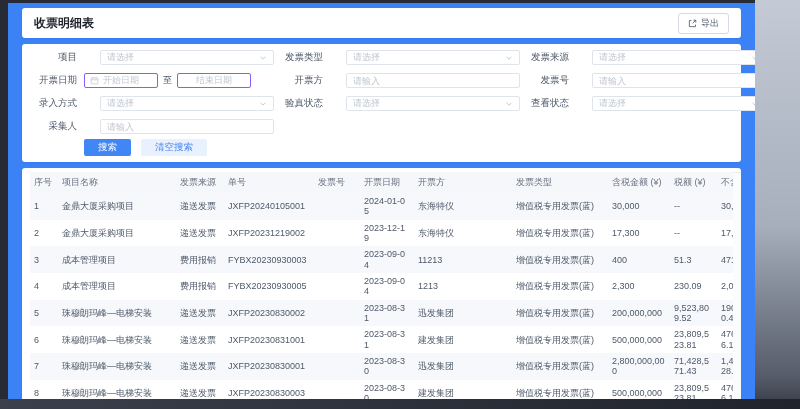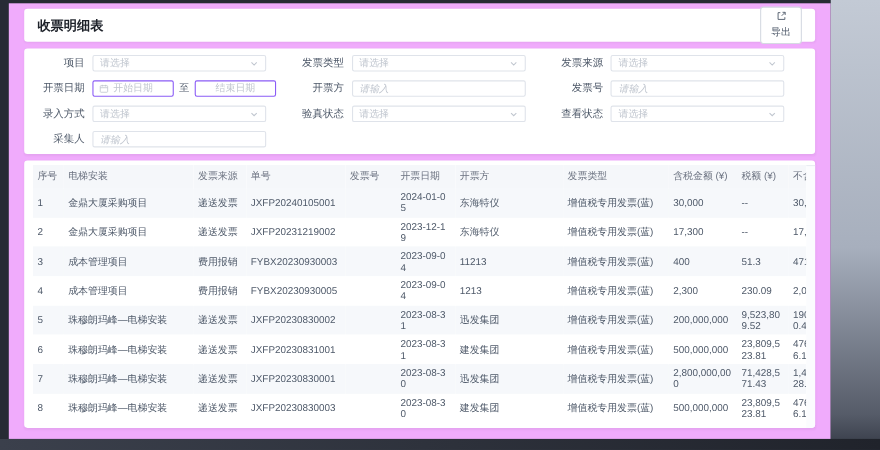--- a/index.html
+++ b/index.html
@@ -8,40 +8,40 @@
 
   
   .edge-right { position:absolute; right:0; top:0; width:45px; height:409px;
     background:linear-gradient(180deg,#c3cad5 0%,#a7afbd 55%,#565c69 92%,#343945 100%); }
   .edge-bottom { position:absolute; left:0; bottom:0; width:100%; height:10px;
     background:linear-gradient(90deg,#3b404c,#20232b); }
   .edge-left { position:absolute; left:0; top:0; width:8px; height:399px; background:#272b35; }
   .edge-top { position:absolute; left:0; top:0; width:755px; height:3px; background:#272b35; }
 
   .app { position:absolute; left:8px; top:3px; width:747px; height:396px;
-    background:#f0abfc; padding:5px 14px 0; overflow:hidden; }
+    background:#3b82f6; padding:5px 14px 0; overflow:hidden; }
 
   .card { background:#ffffff; border-radius:3px; box-shadow:0 1px 2px rgba(31,35,41,.05); }
 
   
   .header-card { height:30px; display:flex; align-items:center; justify-content:space-between;
     padding:0 12px; margin-bottom:6px; }
   .page-title { font-size:12px; font-weight:bold; color:#1d2129; }
   .export-btn { display:flex; align-items:center; gap:4px; border:1px solid #d5dae2; border-radius:3px;
-    background:#fff; padding:3px 9px; font-size:9px; color:#4e5969; cursor:pointer;flex-direction:column; }
+    background:#fff; padding:3px 9px; font-size:9px; color:#4e5969; cursor:pointer; }
 
   
   .filter-card { padding:6px 6px; margin-bottom:6px; }
   .filter-grid { display:grid; grid-template-columns:1fr 1fr 1fr; row-gap:8px; }
   .field { display:flex; align-items:center; }
   .f-label { width:56px; text-align:right; padding-right:7px; font-size:9.5px; color:#4e5969; white-space:nowrap; }
-  .control { width:158px; height:15px; border:1px solid #dfe3ea; border-radius:2px; background:#fff;
-    display:flex; align-items:center; justify-content:space-between; padding:0 6px; font-size:9px; color:#c0c6cf; }
+  .control { width:174px; height:15px; border:1px solid #dfe3ea; border-radius:2px; background:#fff;
+    display:flex; align-items:center; justify-content:space-between; padding:0 6px; font-size:9px; color:#c0c6cf;margin-left:16px; }
   .control .ph { color:#c0c6cf; }
-  input.control { justify-content:flex-start; color:#4e5969;font-style:italic; }
+  input.control { justify-content:flex-start; color:#4e5969; }
   input.control::placeholder { color:#c0c6cf; font-size:9px; }
   .date-box { height:15px; border:1px solid #8b5cf6; border-radius:2px; background:#fff;
     display:flex; align-items:center; gap:4px; padding:0 5px; font-size:9px; color:#c0c6cf; }
   .date-box.start { width:74px; } .date-box.end { width:74px; justify-content:center; }
   .date-sep { font-size:9px; color:#4e5969; margin:0 5px; }
   .btn-row { margin-top:5px; padding-left:56px; display:flex; align-items:center; }
   .btn { height:17px; border:none; border-radius:2px; font-size:9.5px; display:flex; align-items:center;
     justify-content:center; cursor:pointer; padding:0 14px; }
   .btn-primary { background:#4086f4; color:#fff; }
   .btn-light { background:#e9f1fe; color:#4086f4; margin-left:10px; }
@@ -192,20 +192,24 @@
       </div>
 
       <div class="field">
         <span class="f-label">采集人</span>
         <input class="control" placeholder="请输入" style="">
       </div>
       <div></div>
         <div></div>
     </div>
 
+    <div class="btn-row">
+      <button class="btn btn-primary">搜索</button>
+      <button class="btn btn-light">清空搜索</button>
+    </div>
   </div>
 
   <div class="card table-card">
     <div class="table-clip">
       <table class="inv">
         <colgroup>
           <col class="w1">
             <col class="w2">
             <col class="w3">
             <col class="w4">
@@ -213,21 +217,21 @@
             <col class="w6">
           <col class="w7">
             <col class="w8">
             <col class="w9">
             <col class="w10">
             <col class="w11">
         </colgroup>
         <thead>
             <tr id="header-row">
               <th>序号</th>
-              <th>电梯安装</th>
+              <th>项目名称</th>
               <th>发票来源</th>
               <th>单号</th>
               <th>发票号</th>
               <th>开票日期</th>
               <th>开票方</th>
               <th>发票类型</th>
               <th>含税金额 (¥)</th>
               <th>税额 (¥)</th>
               <th>不含税金额 (¥)</th>
             </tr>

